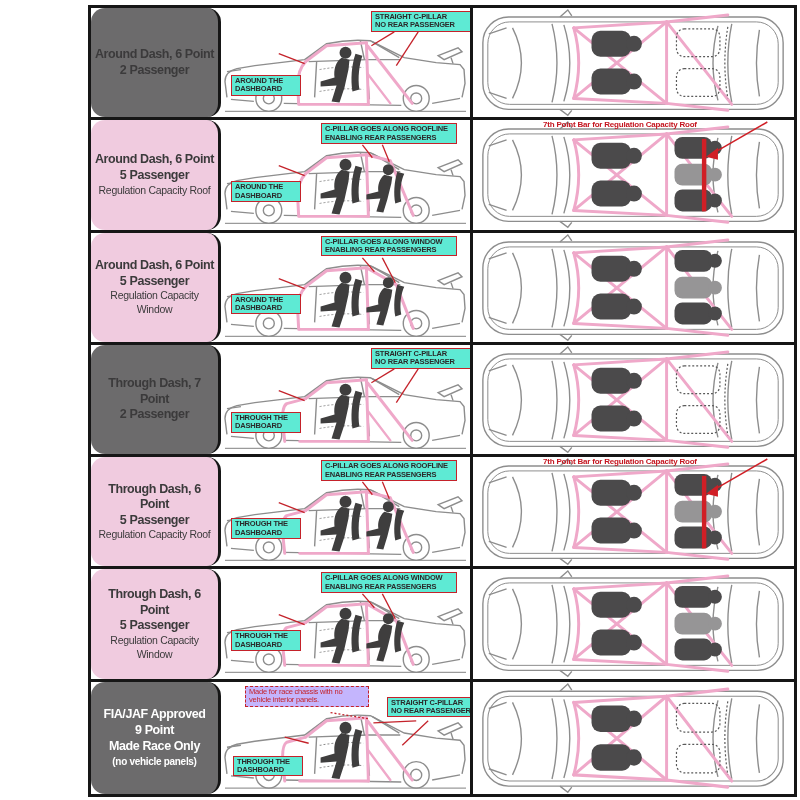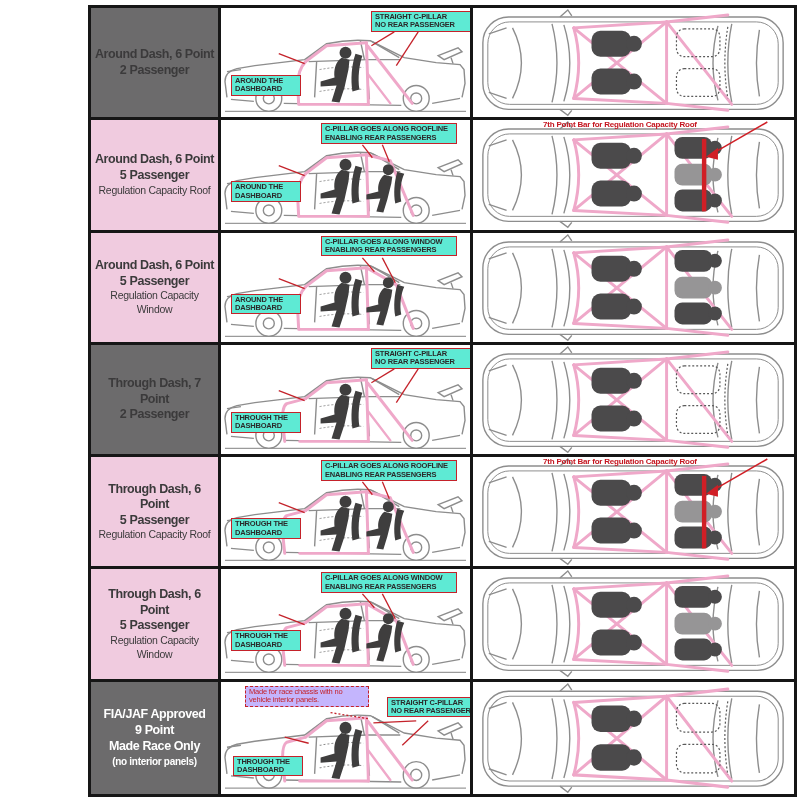--- a/index.html
+++ b/index.html
@@ -6,21 +6,21 @@
   .page{position:relative;width:800px;height:800px;background:#fff;overflow:hidden;
         font-family:"Liberation Sans", sans-serif;}
   .table{position:absolute;left:88px;top:5px;width:709px;height:792px;
          border:3px solid #161616;box-sizing:border-box;background:#fff;
          display:grid;grid-template-rows:repeat(7,1fr);}
   .row{display:grid;grid-template-columns:130px 252px 1fr;
        border-bottom:3px solid #161616;box-sizing:border-box;min-height:0;position:relative;}
   .row:last-child{border-bottom:none;}
   .label-cell{border-right:3px solid #161616;box-sizing:border-box;display:flex;
               flex-direction:column;justify-content:center;align-items:center;
-              text-align:center;padding:2px 3px;}
+              text-align:center;padding:2px 3px;border-radius:14px;}
   .theme-gray .label-cell{background:#6c6b6c;}
   .theme-pink .label-cell{background:#f0cbdf;}
   .text-dark .label-cell{color:#3b3a3b;}
   .text-white .label-cell{color:#ffffff;}
   .l1,.l2{font-weight:bold;font-size:12.5px;letter-spacing:-0.4px;line-height:1.25;}
   .l3{font-size:10.5px;letter-spacing:-0.3px;line-height:1.3;}
   .text-white .l3{font-weight:bold;font-size:12.5px;letter-spacing:-0.4px;}
   .l4{font-weight:bold;font-size:10px;letter-spacing:-0.3px;line-height:1.4;}
   .l1:empty,.l2:empty,.l3:empty,.l4:empty{display:none;}
   .mid-cell{position:relative;border-right:3px solid #161616;box-sizing:border-box;overflow:hidden;background:#fff;}
@@ -915,21 +915,21 @@
         </g>
       </svg>
 
     </div>
   </div>
       <div class="row theme-gray text-white dash-through cp-straight rear-no bar-no race-yes">
     <div class="label-cell">
       <div class="l1">FIA/JAF Approved</div>
       <div class="l2">9 Point</div>
       <div class="l3">Made Race Only</div>
-      <div class="l4">(no interior panels)</div>
+      <div class="l4">(no vehicle panels)</div>
     </div>
 
     <div class="mid-cell">
       <svg class="cell-svg" viewBox="0 0 250 110" preserveAspectRatio="none">
 
         <line x1="4" y1="104" x2="246" y2="104" stroke="#9a9a9a" stroke-width="1.4"></line>
 
         <g stroke="#8d8d8d" stroke-width="1.4" fill="none">
           <path d="M6,90 L4,74 Q4,64 16,61 L34,58 L84,52 L106,36 Q128,31 150,33 L184,50 L216,55 L240,57 L244,62 L245,76 L242,90"></path>
           <path d="M10,92 L33,94 M63,96 L181,98 M212,96 L240,91"></path>

